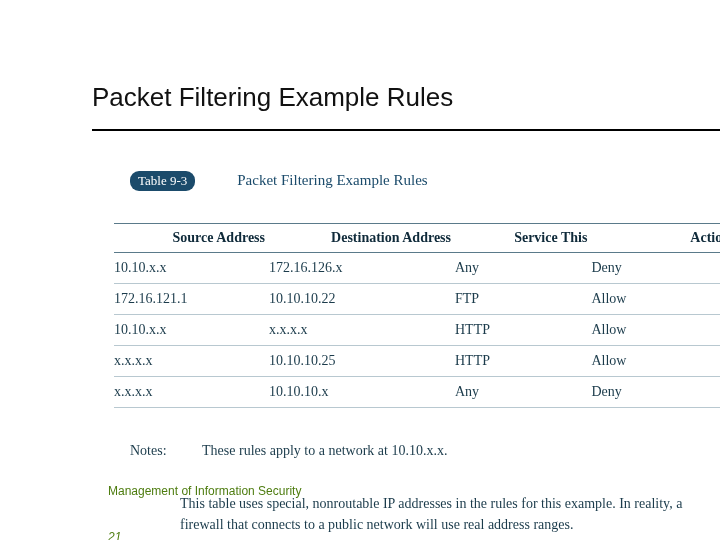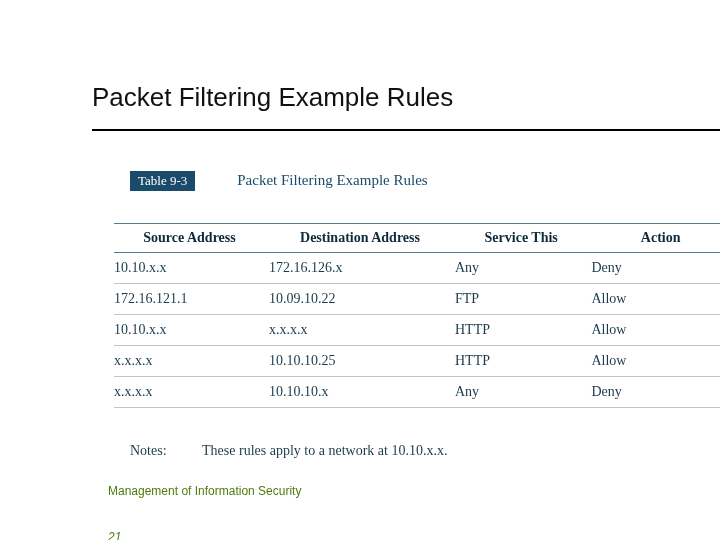--- a/index.html
+++ b/index.html
@@ -38,35 +38,36 @@
       gap: 10px;
       margin-bottom: 10px;
     }
     .table-badge {
       background: #1b4b6b;
       color: #fff;
       font-family: Georgia, 'Times New Roman', serif;
       font-size: 13px;
       padding: 2px 8px;
       font-weight: 400;
+      border-radius: 9px;
     }
     .table-caption {
       font-family: Georgia, 'Times New Roman', serif;
       font-size: 15px;
       color: #1b4b6b;
     }
     table.rules {
       width: 100%;
       border-collapse: collapse;
       font-family: Georgia, 'Times New Roman', serif;
       font-size: 14px;
       color: #1b3b4b;
     }
     table.rules th {
-      text-align: center;
+      text-align: right;
       font-weight: bold;
       color: #0f2a3a;
       padding: 6px 4px 6px 0;
       border-top: 1px solid #5a7a8a;
       border-bottom: 1px solid #5a7a8a;
     }
     table.rules td {
       padding: 7px 4px 7px 0;
       border-bottom: 1px solid #b8c8d0;
       color: #1b3b4b;
@@ -134,21 +135,21 @@
       </thead>
       <tbody>
         <tr>
           <td>10.10.x.x</td>
           <td>172.16.126.x</td>
           <td>Any</td>
           <td>Deny</td>
         </tr>
         <tr>
           <td>172.16.121.1</td>
-          <td>10.09.10.22</td>
+          <td>10.10.10.22</td>
           <td>FTP</td>
           <td>Allow</td>
         </tr>
         <tr>
           <td>10.10.x.x</td>
           <td>x.x.x.x</td>
           <td>HTTP</td>
           <td>Allow</td>
         </tr>
         <tr>
@@ -162,20 +163,21 @@
           <td>10.10.10.x</td>
           <td>Any</td>
           <td>Deny</td>
         </tr>
       </tbody>
     </table>
 
     <div class="notes">
       <span class="notes-label">Notes:</span>
       <span class="notes-line1">These rules apply to a network at 10.10.x.x.</span>
+      <span class="notes-rest">This table uses special, nonroutable IP addresses in the rules for this example. In reality, a firewall that connects to a public network will use real address ranges.</span>
     </div>
   </div>
 
   <div class="footer">
     <span>Management of Information Security</span>
     <span class="page-num">21</span>
   </div>
 </div>
 
 </body></html>

